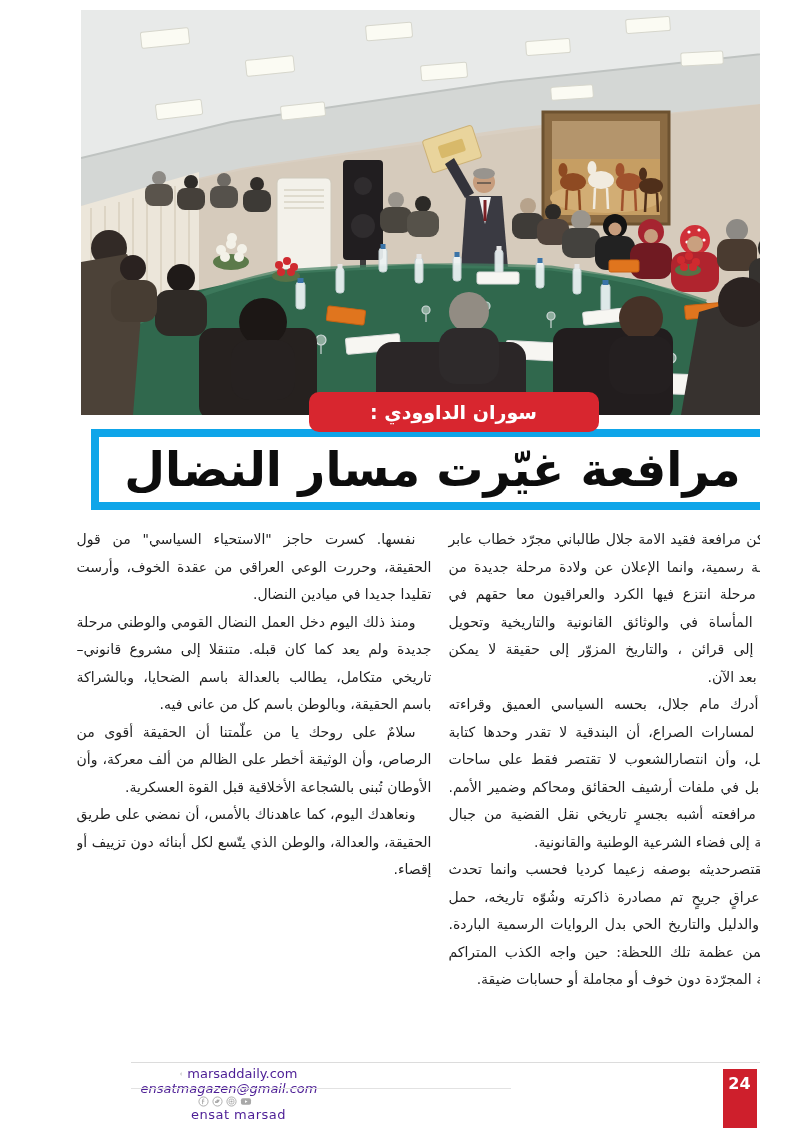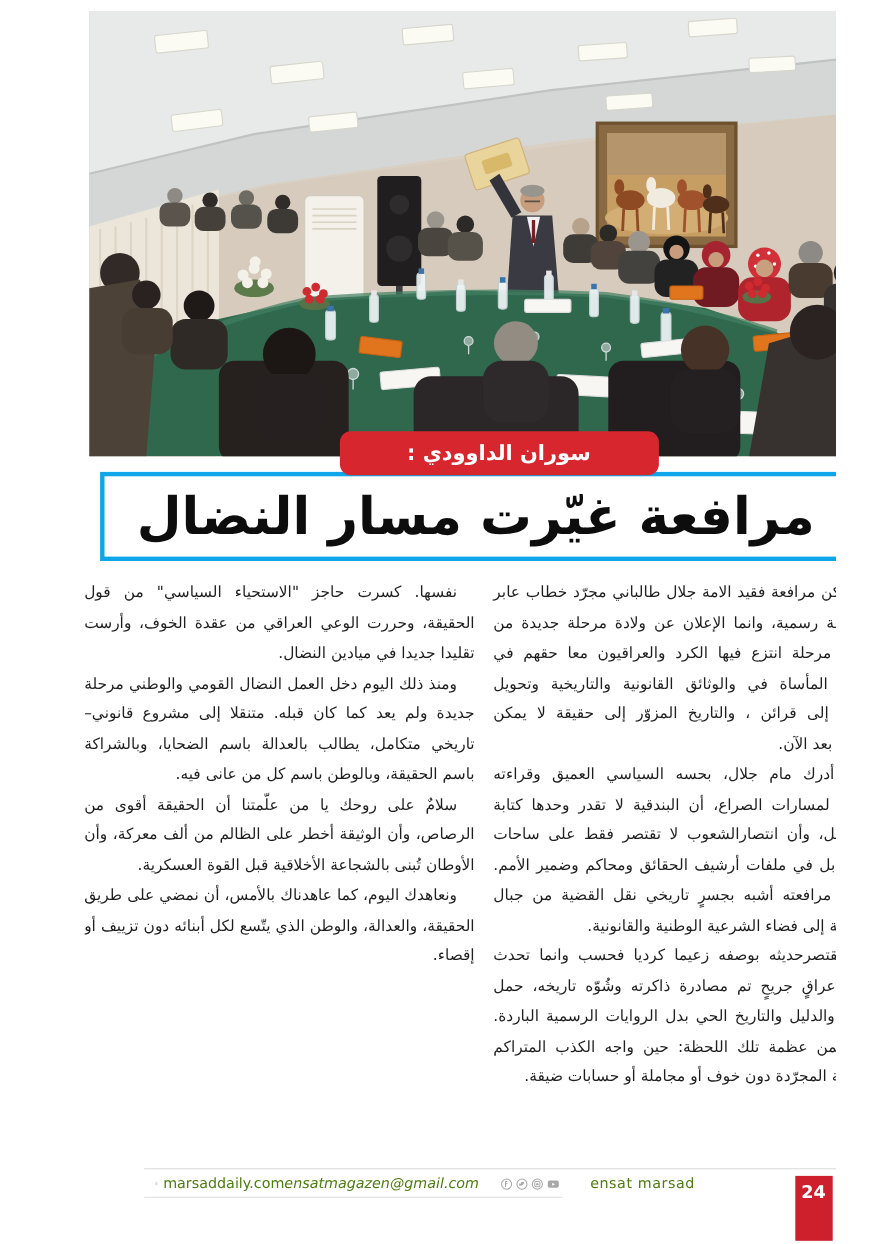--- a/index.html
+++ b/index.html
@@ -11,34 +11,34 @@
   .photo svg{display:block;width:700px;height:405px;}
 
   .teal-line{position:absolute;left:741px;top:66px;width:59px;height:3px;background:#4fa59c;}
 
   
   .kicker{position:absolute;left:268px;top:392px;width:290px;height:40px;background:#d8262f;border-radius:10px;
           display:flex;align-items:center;justify-content:center;direction:rtl;z-index:4;}
   .kicker span{color:#fff;font-size:19px;font-weight:bold;letter-spacing:0;}
 
   
-  .headline-box{position:absolute;left:50px;top:429px;width:684px;height:81px;border:4px solid #0ea5e9;background:#fff;
+  .headline-box{position:absolute;left:50px;top:429px;width:684px;height:81px;border:8px solid #0ea5e9;background:#fff;
                 display:flex;align-items:center;justify-content:center;direction:rtl;z-index:2;box-sizing:border-box;}
   .headline-box h1{margin:0;font-size:47px;font-weight:900;color:#0d0d0d;line-height:1;white-space:nowrap;}
 
   
   .article{position:absolute;left:36px;top:526px;width:727px;height:534px;overflow:hidden;
            direction:rtl;display:flex;gap:17px;}
   .col{width:355px;}
   .col p{margin:0;text-align:justify;text-indent:16px;font-size:14px;line-height:27.5px;color:#1e1e1e;}
 
   
   .footer-line1{position:absolute;left:90px;top:1062px;width:710px;height:1px;background:#dcdcdc;}
   .footer-line2{position:absolute;left:90px;top:1088px;width:380px;height:1px;background:#e2e2e2;}
-  .footer{position:absolute;left:100px;top:1066px;height:20px;display:flex;align-items:center;color:#4d7c0f;font-size:13px;}
+  .footer{position:absolute;left:100px;top:1066px;height:20px;display:flex;align-items:center;color:#4c1d95;font-size:13px;flex-direction:column;}
   .footer .item{display:flex;align-items:center;gap:5px;}
   .f-web{width:118px;}
   .f-mail{width:196px;font-style:italic;}
   .f-social{display:flex;align-items:center;gap:3px;margin-right:28px;}
   .f-handle{margin-left:0;letter-spacing:.5px;}
   .page-num{position:absolute;left:682px;top:1069px;width:34px;height:59px;background:#ce1f2c;z-index:2;
             display:flex;justify-content:center;}
   .page-num span{color:#fff;font-weight:bold;font-size:16px;margin-top:5px;}
 </style>
 </head>

